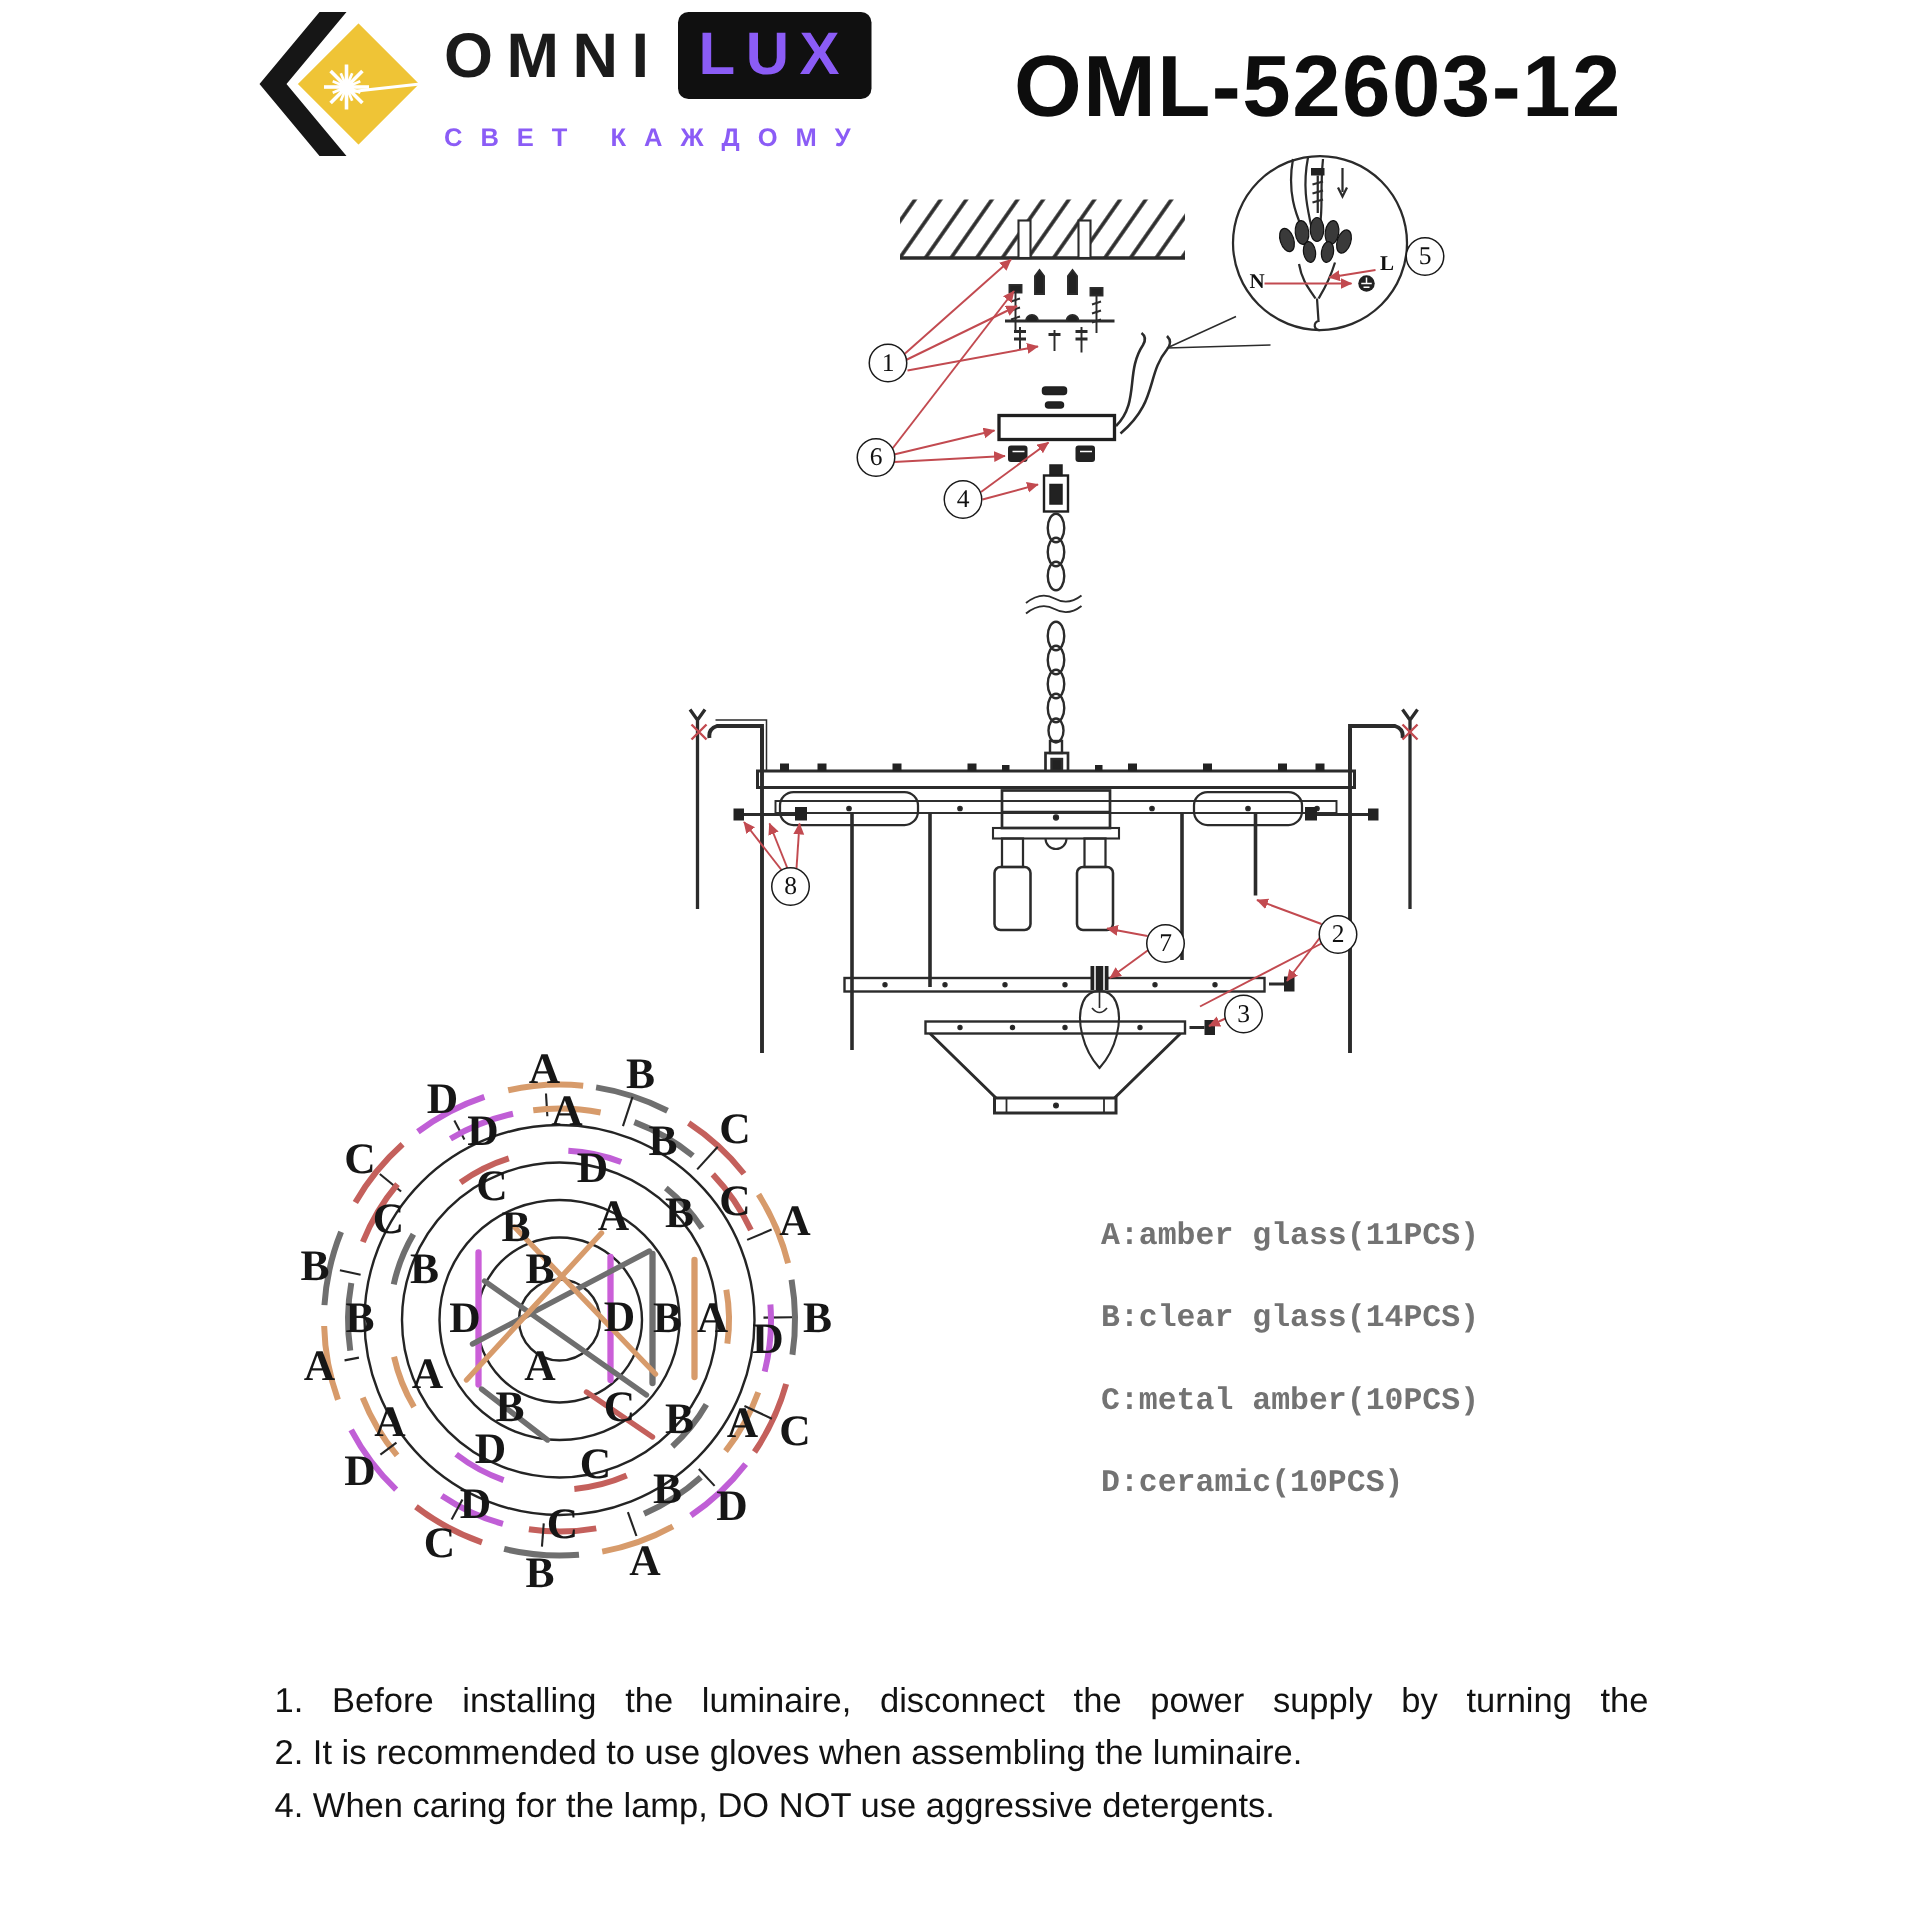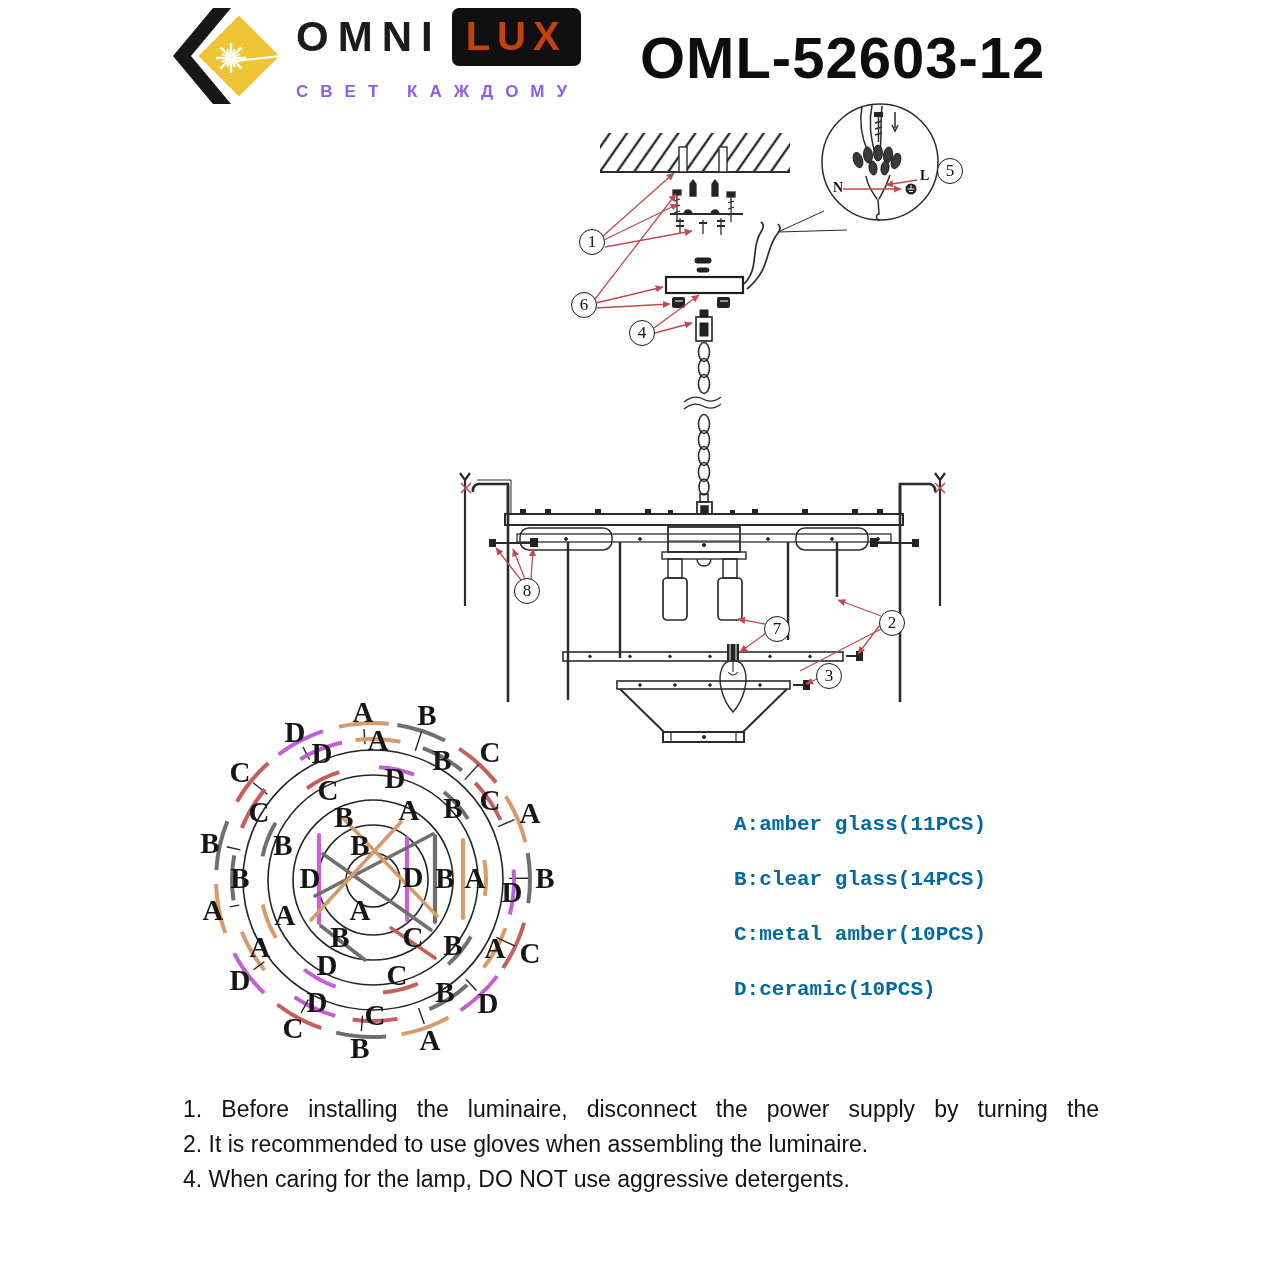--- a/index.html
+++ b/index.html
@@ -6,42 +6,42 @@
   body{width:1280px;height:1280px;position:relative;font-family:"Liberation Sans",sans-serif;color:#111;}
   .page{position:absolute;left:0;top:0;width:1280px;height:1280px;background:#fff;overflow:hidden;}
 
   
   .logo{position:absolute;left:172px;top:6px;display:flex;align-items:flex-start;}
   .logo-mark{width:112px;height:100px;}
   .logo-text{margin-left:12px;}
   .logo-row{display:flex;align-items:center;height:62px;}
   .omni{font-size:42px;font-weight:bold;letter-spacing:9px;color:#1b1b1b;line-height:62px;}
   .lux-box{margin-left:10px;background:#101010;border-radius:7px;padding:6px 14px 8px 14px;}
-  .lux{font-size:40px;font-weight:bold;letter-spacing:7px;color:#c2410c;line-height:44px;}
+  .lux{font-size:40px;font-weight:bold;letter-spacing:7px;color:#8b5cf6;line-height:44px;}
   .tagline{margin-top:14px;font-size:17px;font-weight:bold;letter-spacing:12px;color:#8b5cf6;}
-  .model{position:absolute;left:640px;top:24px;font-size:58px;font-weight:bold;letter-spacing:1px;color:#0d0d0d;}
+  .model{position:absolute;left:676px;top:24px;font-size:58px;font-weight:bold;letter-spacing:1px;color:#0d0d0d;}
 
   
   .main-diagram{position:absolute;left:430px;top:95px;width:560px;height:680px;}
   .ring-diagram{position:absolute;left:163px;top:670px;width:420px;height:420px;}
   .rl{font:bold 29px "Liberation Serif",serif;fill:#161616;text-anchor:middle;}
 
   
   .callout{position:absolute;width:26px;height:26px;border:1.7px solid #1a1a1a;border-radius:50%;
            background:#fff;display:flex;align-items:center;justify-content:center;
            font:17px "Liberation Serif",serif;color:#111;box-sizing:border-box;z-index:5;}
 
   
   .legend{position:absolute;left:734px;top:813px;display:flex;flex-direction:column;row-gap:32px;}
-  .legend-line{font-family:"Liberation Mono",monospace;font-weight:bold;font-size:21px;color:#0369a1;white-space:pre;}
+  .legend-line{font-family:"Liberation Mono",monospace;font-weight:bold;font-size:21px;color:#737373;white-space:pre;}
 
   
   .instructions{position:absolute;left:183px;top:1092px;width:916px;}
   .instr-line{font-size:23px;line-height:35px;color:#121212;}
-  .just{text-align:justify;text-align-last:justify;}
+  .just{text-align:justify;text-align-last:justify;margin-top:24px;}
 </style>
 </head>
 <body>
 
 <div class="page" id="page">
 
   <div class="logo">
     <svg class="logo-mark" viewBox="0 0 110 100">
       <path d="M40,2 L58,2 L18,50 L58,98 L40,98 L0,50 Z" fill="#161616"></path>
       <polygon points="66,6 110,50 66,94 22,50" fill="#EFC436" stroke="#ffffff" stroke-width="5"></polygon>

